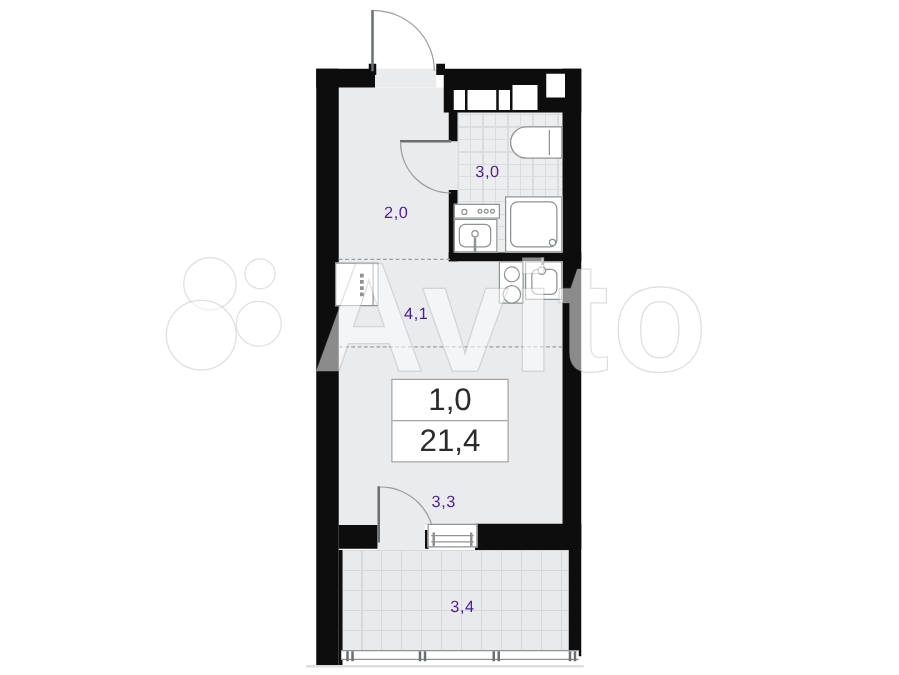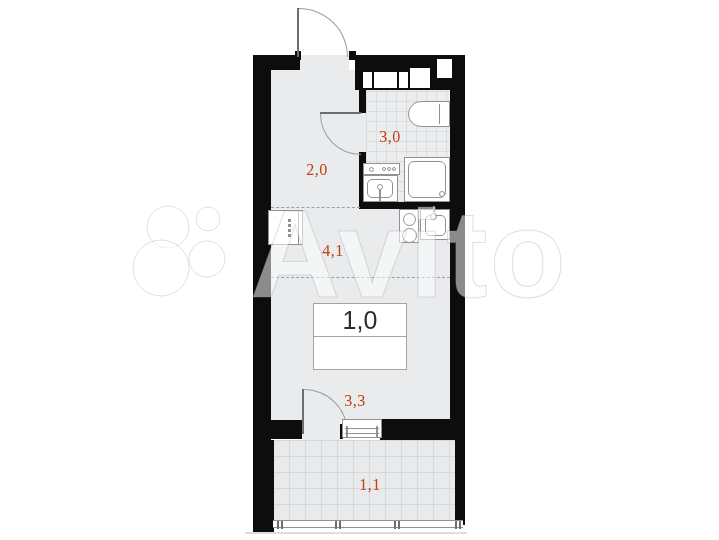--- a/index.html
+++ b/index.html
@@ -15,22 +15,22 @@
       #ecedee;}
   .balcfloor{position:absolute;background:
       repeating-linear-gradient(0deg,#d6d8da 0 1px,transparent 1px 16px),
       repeating-linear-gradient(90deg,#d6d8da 0 1px,transparent 1px 16px),
       #e8eaeb;}
   .fx{position:absolute;border:1px solid #8e9294;background:#ffffff;box-sizing:border-box;}
   .line{position:absolute;background:#8e9294;}
   .dash{position:absolute;border-top:1px dashed #9aa0a2;height:0;}
   .arc{position:absolute;box-sizing:border-box;}
   .leaf{position:absolute;background:#6b6f71;}
-  .room-label{position:absolute;transform:translate(-50%,-50%);font-size:16px;color:#c2410c;
-              letter-spacing:0.5px;white-space:nowrap;font-family:Liberation Serif, serif;}
+  .room-label{position:absolute;transform:translate(-50%,-50%);font-size:13px;color:#4c1d95;
+              letter-spacing:0.5px;white-space:nowrap;}
   .dot{position:absolute;border:1px solid #8e9294;border-radius:50%;background:#fff;box-sizing:border-box;}
   .blackdot{position:absolute;background:#1a1a1a;}
   .infobox{position:absolute;left:313px;top:303px;width:94px;height:67px;background:#ffffff;
            border:1.5px solid #a3a3a3;box-sizing:border-box;z-index:20;}
   .infobox .cell{width:100%;text-align:center;color:#2b2b2b;font-size:25px;line-height:32px;}
   .infobox .cell.top{border-bottom:1.5px solid #a3a3a3;box-sizing:border-box;height:33px;}
   .infobox .cell.bot{height:32px;}
   .tick{position:absolute;background:#6b6f71;width:2px;height:8px;top:0;}
   .watermark{position:absolute;left:0;top:0;z-index:50;pointer-events:none;}
 </style>
@@ -141,24 +141,25 @@
     <div class="tick" style="left:182px;"></div>
     <div class="tick" style="left:186px;"></div>
   </div>
 
   <div class="abs" style="left:245px;top:532px;width:222px;height:2px;background:#dedede;"></div>
 
   <div class="room-label" style="left:317px;top:170px;">2,0</div>
   <div class="room-label" style="left:390px;top:137px;">3,0</div>
   <div class="room-label" style="left:333px;top:251px;">4,1</div>
   <div class="room-label" style="left:355px;top:401px;">3,3</div>
-  <div class="room-label" style="left:370px;top:485px;">1,1</div>
+  <div class="room-label" style="left:370px;top:485px;">3,4</div>
 
   <div class="infobox">
     <div class="cell top">1,0</div>
+    <div class="cell bot">21,4</div>
   </div>
 
   <svg class="watermark" width="719" height="540" viewBox="0 0 719 540">
     <g fill="rgba(255,255,255,0.52)" stroke="rgba(150,150,150,0.30)" stroke-width="1">
       <circle cx="168" cy="227" r="21"></circle>
       <circle cx="208" cy="219" r="12"></circle>
       <circle cx="161" cy="268" r="28"></circle>
       <circle cx="207" cy="259" r="18"></circle>
       <text x="250" y="297" font-family="Liberation Sans, sans-serif" font-size="125" font-weight="bold" letter-spacing="2">Avito</text>
     </g>

